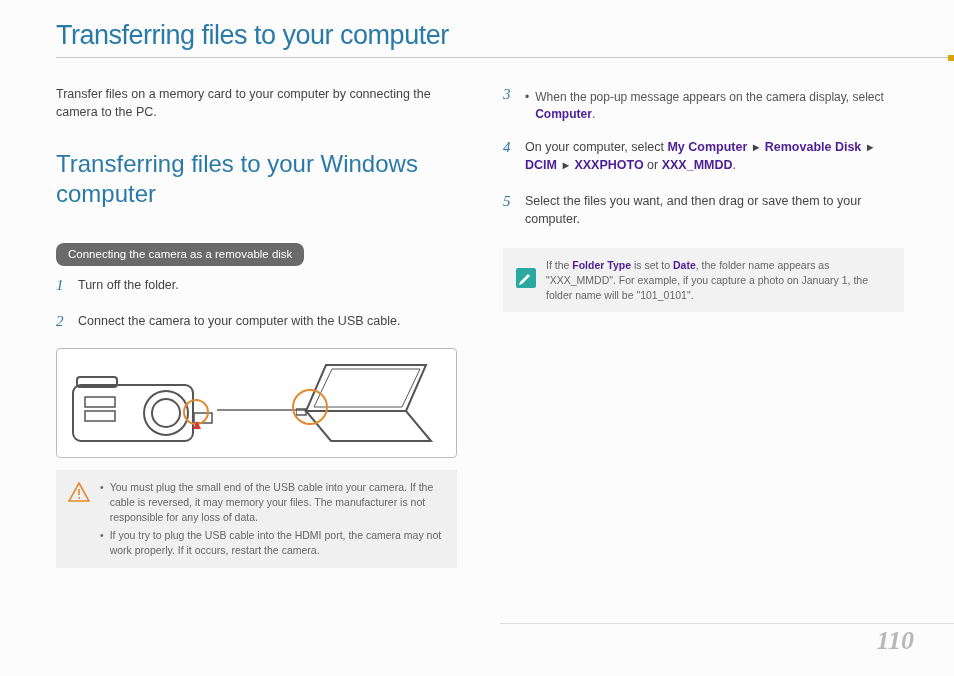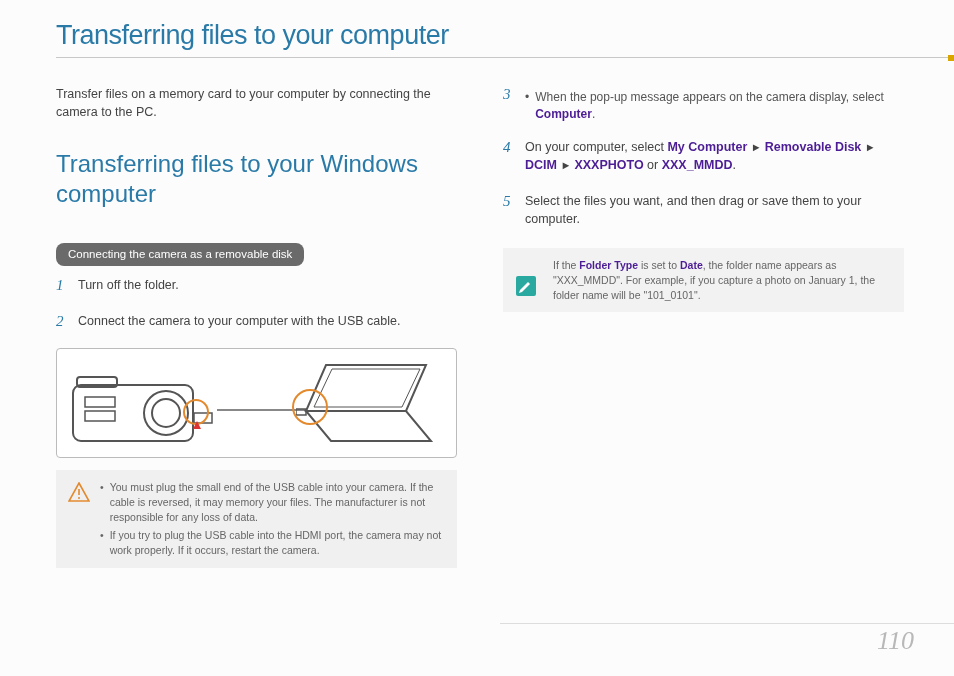--- a/index.html
+++ b/index.html
@@ -113,35 +113,36 @@
     color: #666;
     line-height: 1.4;
   }
   .note .txt .bullet { display: flex; gap: 6px; margin-bottom: 4px; }
   .note .txt .bullet:last-child { margin-bottom: 0; }
 
   .info-note {
     display: flex;
     background: #f2f2f2;
     padding: 10px 12px;
-    gap: 16px;
-    align-items: flex-end;
+    gap: 9px;
+    align-items: center;
     margin-top: 16px;
   }
   .info-note .icon { flex: 0 0 22px; }
   .info-note .txt { font-size: 10.5px; color: #666; line-height: 1.4; }
 
   .page-num {
     position: absolute;
     right: 40px;
     bottom: 20px;
     font-size: 26px;
     font-style: italic;
     color: #b8b8b8;
     font-family: Georgia, 'Times New Roman', serif;
+    font-weight: bold;
   }
   .page-num::before {
     content: "";
     position: absolute;
     right: -40px;
     top: -4px;
     height: 1px;
     width: 0;
   }
   .footer-line {

